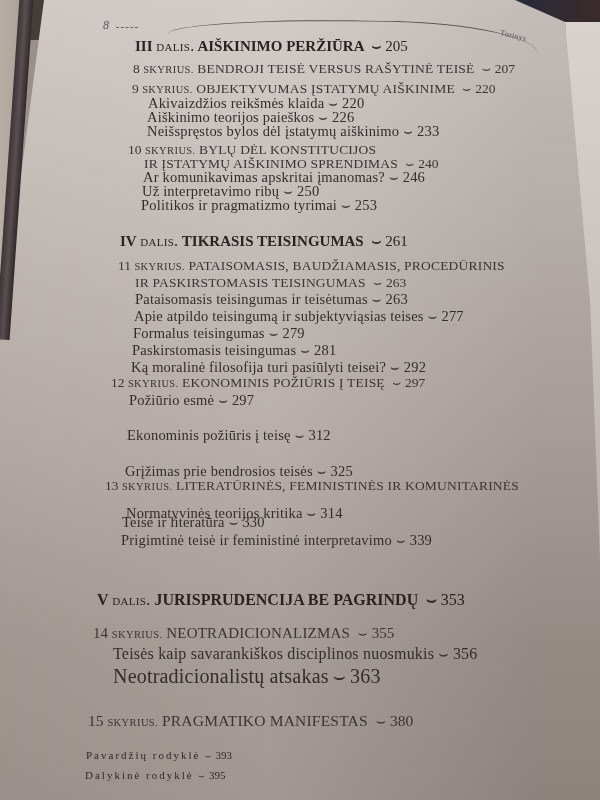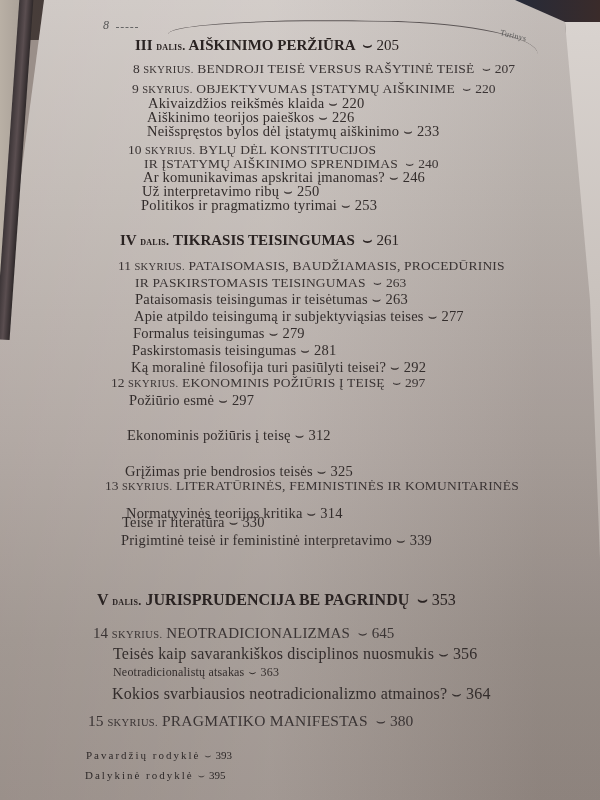--- a/index.html
+++ b/index.html
@@ -51,21 +51,21 @@
     transform: rotate(1.2deg);
   }
   .running-head {
     position: absolute; left: 500px; top: 31px; font-size: 8px; color: #555;
     transform: rotate(14deg); letter-spacing: 0.3px;
   }
 
   .line { position: absolute; white-space: nowrap; line-height: 1; }
   .part { font-size: 15px; font-weight: bold; color: #2a2322; }
   .part .num { font-weight: bold; }
-  .sc { font-variant: small-caps; text-transform: lowercase; font-weight: bold; font-size: 12px; letter-spacing: 0.3px; }
+  .sc { font-variant: small-caps; text-transform: lowercase; font-weight: normal; font-size: 16px; letter-spacing: 0.3px; }
   .chap { font-size: 13.5px; color: #3a3434; }
   .chap .label { font-size: 10.5px; text-transform: uppercase; letter-spacing: 0.4px; }
   .chap .title { text-transform: uppercase; letter-spacing: 0.2px; }
   .sec { font-size: 14.5px; color: #332d2c; letter-spacing: 0.2px; }
   .idx { font-size: 11px; color: #2e2929; letter-spacing: 2px; }
   .dash { display: inline-block; margin: 0 4px; }
 </style>
 </head>
 <body>
 
@@ -163,25 +163,24 @@
     <span class="num">V</span>
     <span class="sc">dalis.</span>
     <span>JURISPRUDENCIJA BE PAGRINDŲ</span>
     <span class="dash">⌣</span><span style="font-weight:normal">353</span>
   </div>
 
   <div class="line chap" style="left:93px; top:626px; font-size:15px;">
     <span>14</span>
     <span class="label">skyrius.</span>
     <span class="title">NEOTRADICIONALIZMAS</span>
-    <span class="dash">⌣</span><span>645</span>
+    <span class="dash">⌣</span><span>355</span>
   </div>
   <div class="line sec" style="left:113px; top:646px; font-size:16px;"><span>Teisės kaip savarankiškos disciplinos nuosmukis</span><span class="dash">⌣</span><span>356</span></div>
-  <div class="line sec" style="left:113px; top:666px; font-size:12px;"><span>Neotradicionalistų atsakas</span><span class="dash">⌣</span><span>363</span></div>
-  <div class="line sec" style="left:112px; top:686px; font-size:16px;"><span>Kokios svarbiausios neotradicionalizmo atmainos?</span><span class="dash">⌣</span><span>364</span></div>
+  <div class="line sec" style="left:113px; top:666px; font-size:20px;"><span>Neotradicionalistų atsakas</span><span class="dash">⌣</span><span>363</span></div>
 
   <div class="line chap" style="left:88px; top:713px; font-size:15.5px;">
     <span>15</span>
     <span class="label">skyrius.</span>
     <span class="title">PRAGMATIKO MANIFESTAS</span>
     <span class="dash">⌣</span><span>380</span>
   </div>
 
   <div class="line idx" style="left:86px; top:750px;"><span>Pavardžių rodyklė</span><span class="dash" style="letter-spacing:0">⌣</span><span style="letter-spacing:0">393</span></div>
   <div class="line idx" style="left:85px; top:770px;"><span>Dalykinė rodyklė</span><span class="dash" style="letter-spacing:0">⌣</span><span style="letter-spacing:0">395</span></div>

